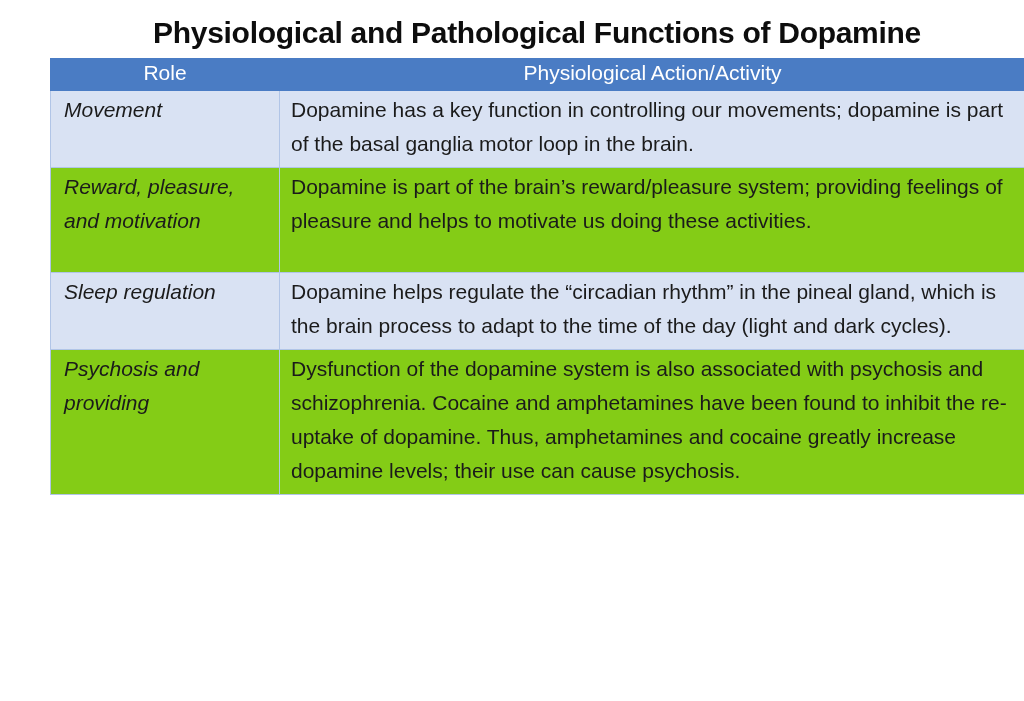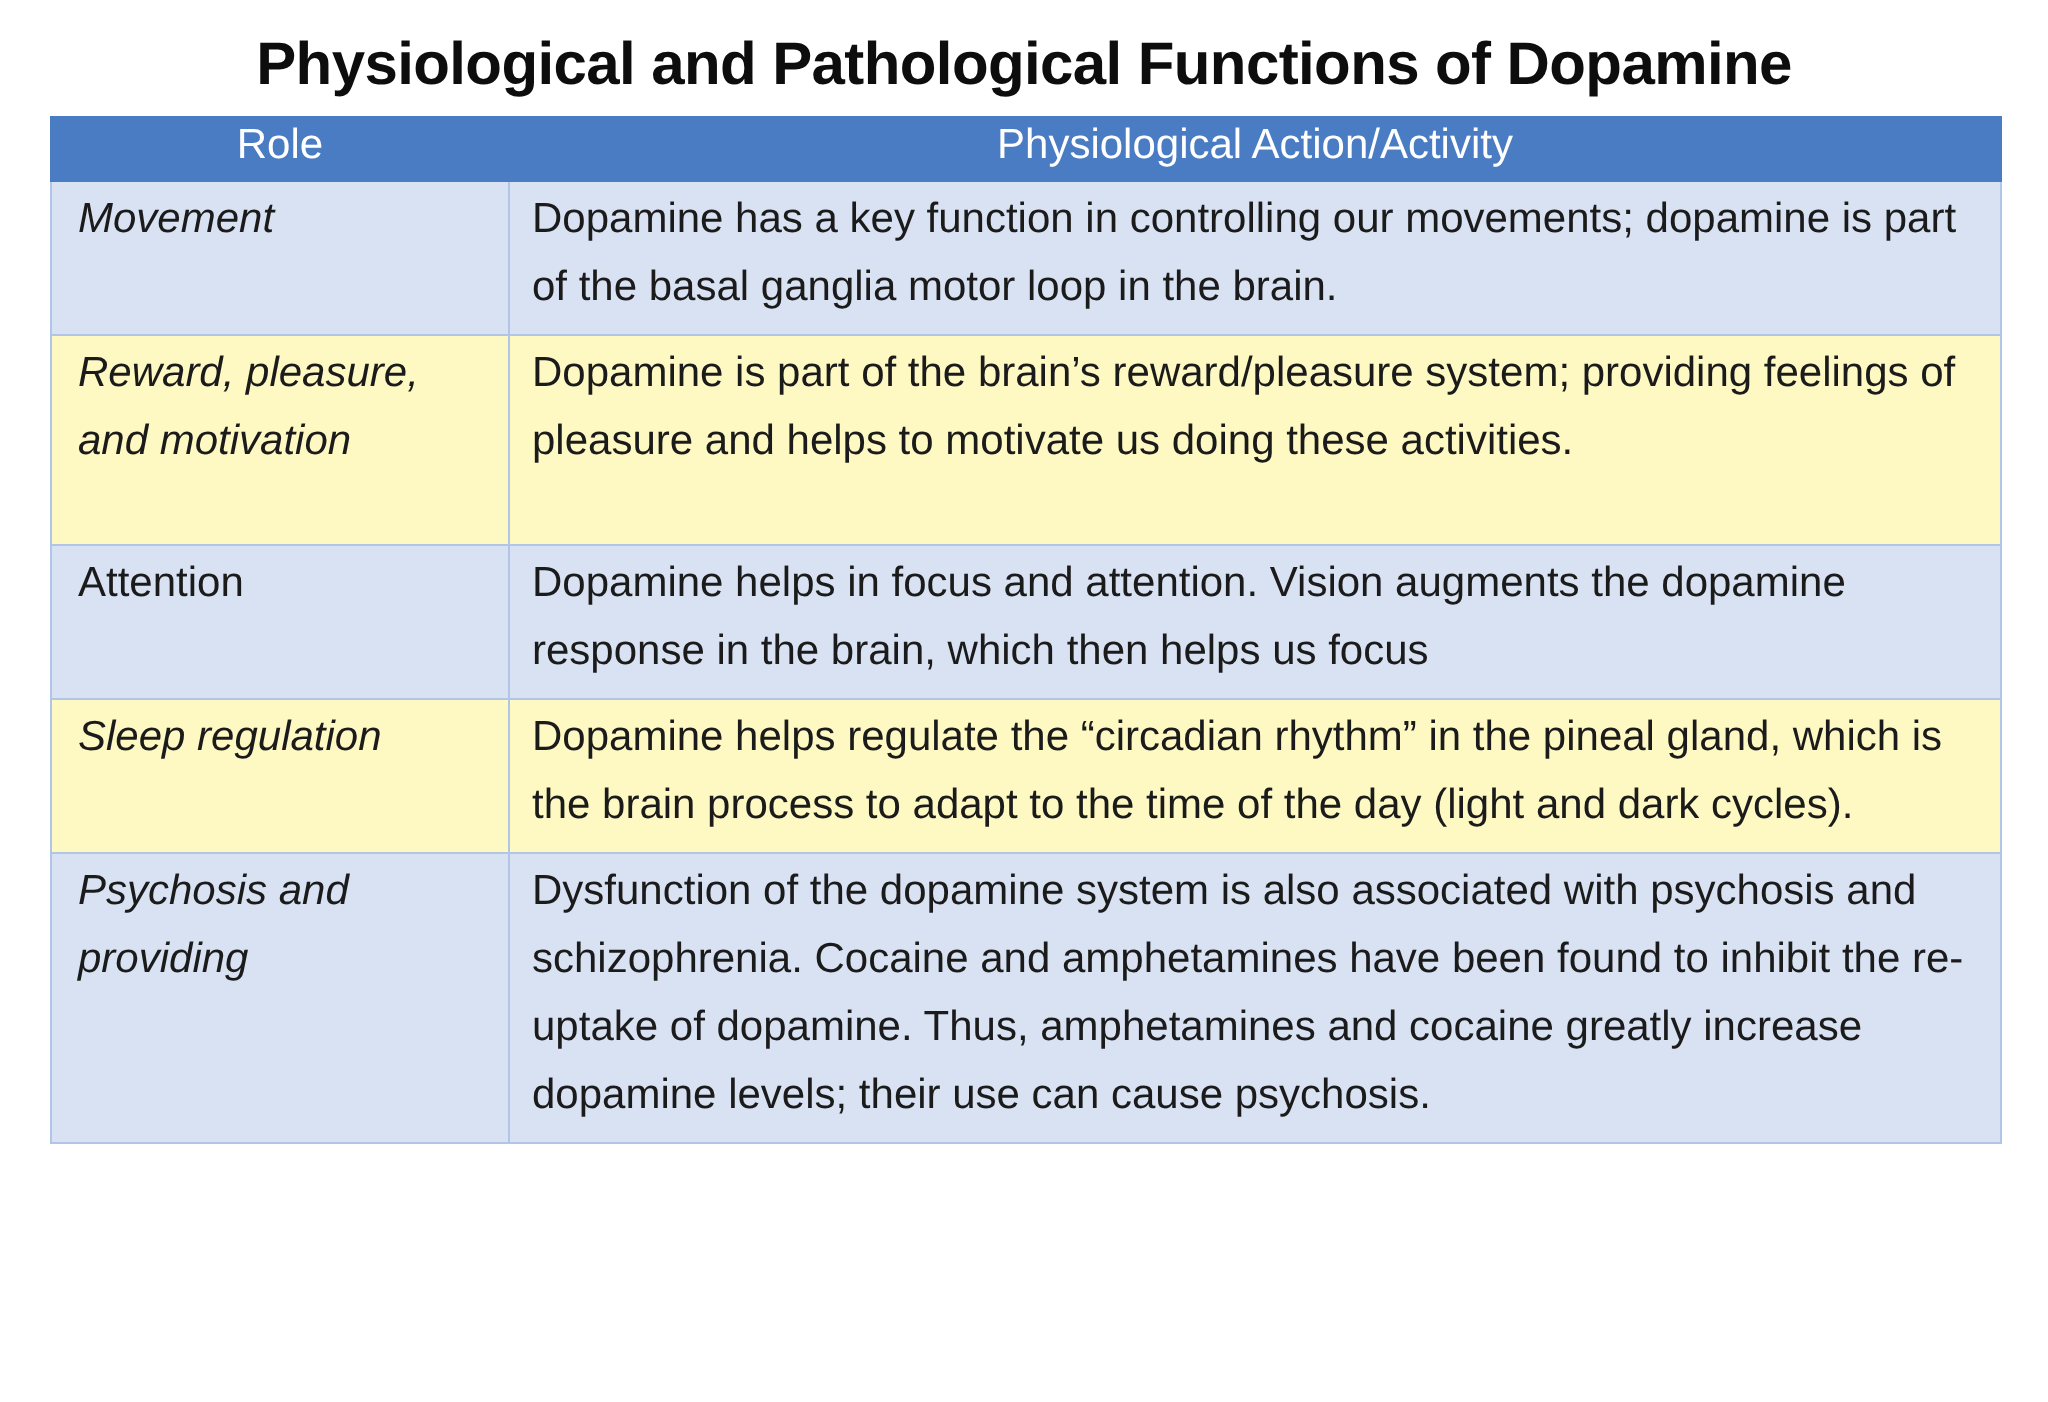--- a/index.html
+++ b/index.html
@@ -1,15 +1,15 @@
 <!DOCTYPE html>
 <html style="--header-bg: #4a7cc4; --header-text: #ffffff; --band-bg: #d9e2f3; --border: #b1c5e7;"><head>
 <meta charset="utf-8">
 <style>
-  * { box-sizing: border-box; }
+  * { box-sizing: border-box; padding-left: 25px; }
   html, body {
     margin: 0;
     padding: 0;
     background: #ffffff;
     width: 1024px;
     height: 701px;
     font-family: "Liberation Sans", sans-serif;
     color: #1b1b1b;
     overflow: hidden;
   }
@@ -51,21 +51,21 @@
   }
   thead th + th {
     border-left: 1px solid rgba(255,255,255,0.45);
   }
   col.role-col   { width: 229px; }
   col.action-col { width: 746px; }
   tbody td {
     font-size: 21px;
     line-height: 34px;
     padding: 2px 10px 6px 11px;
-    background: #fef9c3;
+    background: #84cc16;
   }
   tbody tr:nth-child(odd) td {
     background: var(--band-bg, #d9e2f3);
   }
   td.role-cell { padding-left: 13px; }
   td.role-cell.italic { font-style: italic; }
   
   tbody tr:nth-child(1) td { height: 73px; }
   tbody tr:nth-child(2) td { height: 105px; }
   tbody tr:nth-child(3) td { height: 70px; }
@@ -95,24 +95,20 @@
     <td class="role-cell italic">Movement</td>
     <td class="action-cell">Dopamine has a key function in controlling our movements; dopamine is part of the basal ganglia motor loop in the brain.</td>
   </tr>
 
   <tr>
     <td class="role-cell italic">Reward, pleasure, and motivation</td>
     <td class="action-cell">Dopamine is part of the brain’s reward/pleasure system; providing feelings of pleasure and helps to motivate us doing these activities.</td>
   </tr>
 
 
-  <tr>
-    <td class="role-cell">Attention</td>
-    <td class="action-cell">Dopamine helps in focus and attention. Vision augments the dopamine response in the brain, which then helps us focus</td>
-  </tr>
 
   <tr>
     <td class="role-cell italic">Sleep regulation</td>
     <td class="action-cell">Dopamine helps regulate the “circadian rhythm” in the pineal gland, which is the brain process to adapt to the time of the day (light and dark cycles).</td>
   </tr>
 
   <tr>
     <td class="role-cell italic">Psychosis and providing</td>
     <td class="action-cell">Dysfunction of the dopamine system is also associated with psychosis and schizophrenia. Cocaine and amphetamines have been found to inhibit the re-uptake of dopamine. Thus, amphetamines and cocaine greatly increase dopamine levels; their use can cause psychosis.</td>
   </tr>

